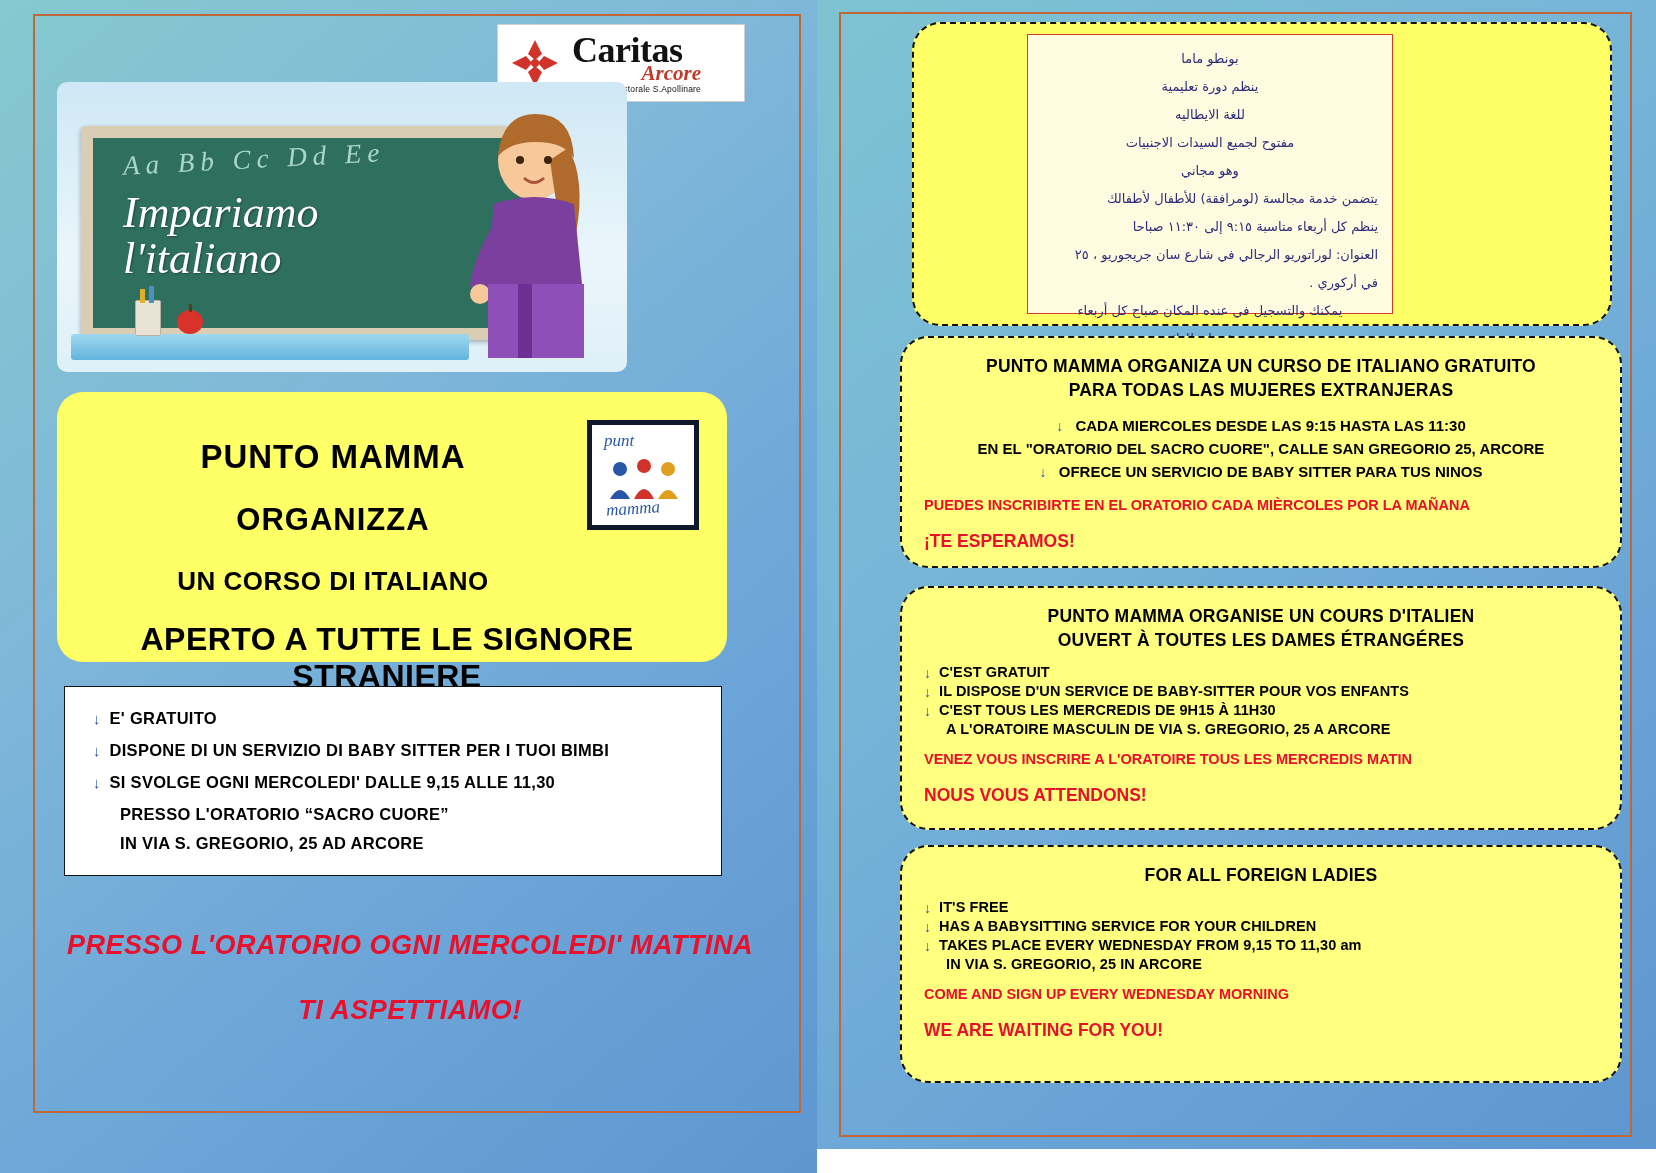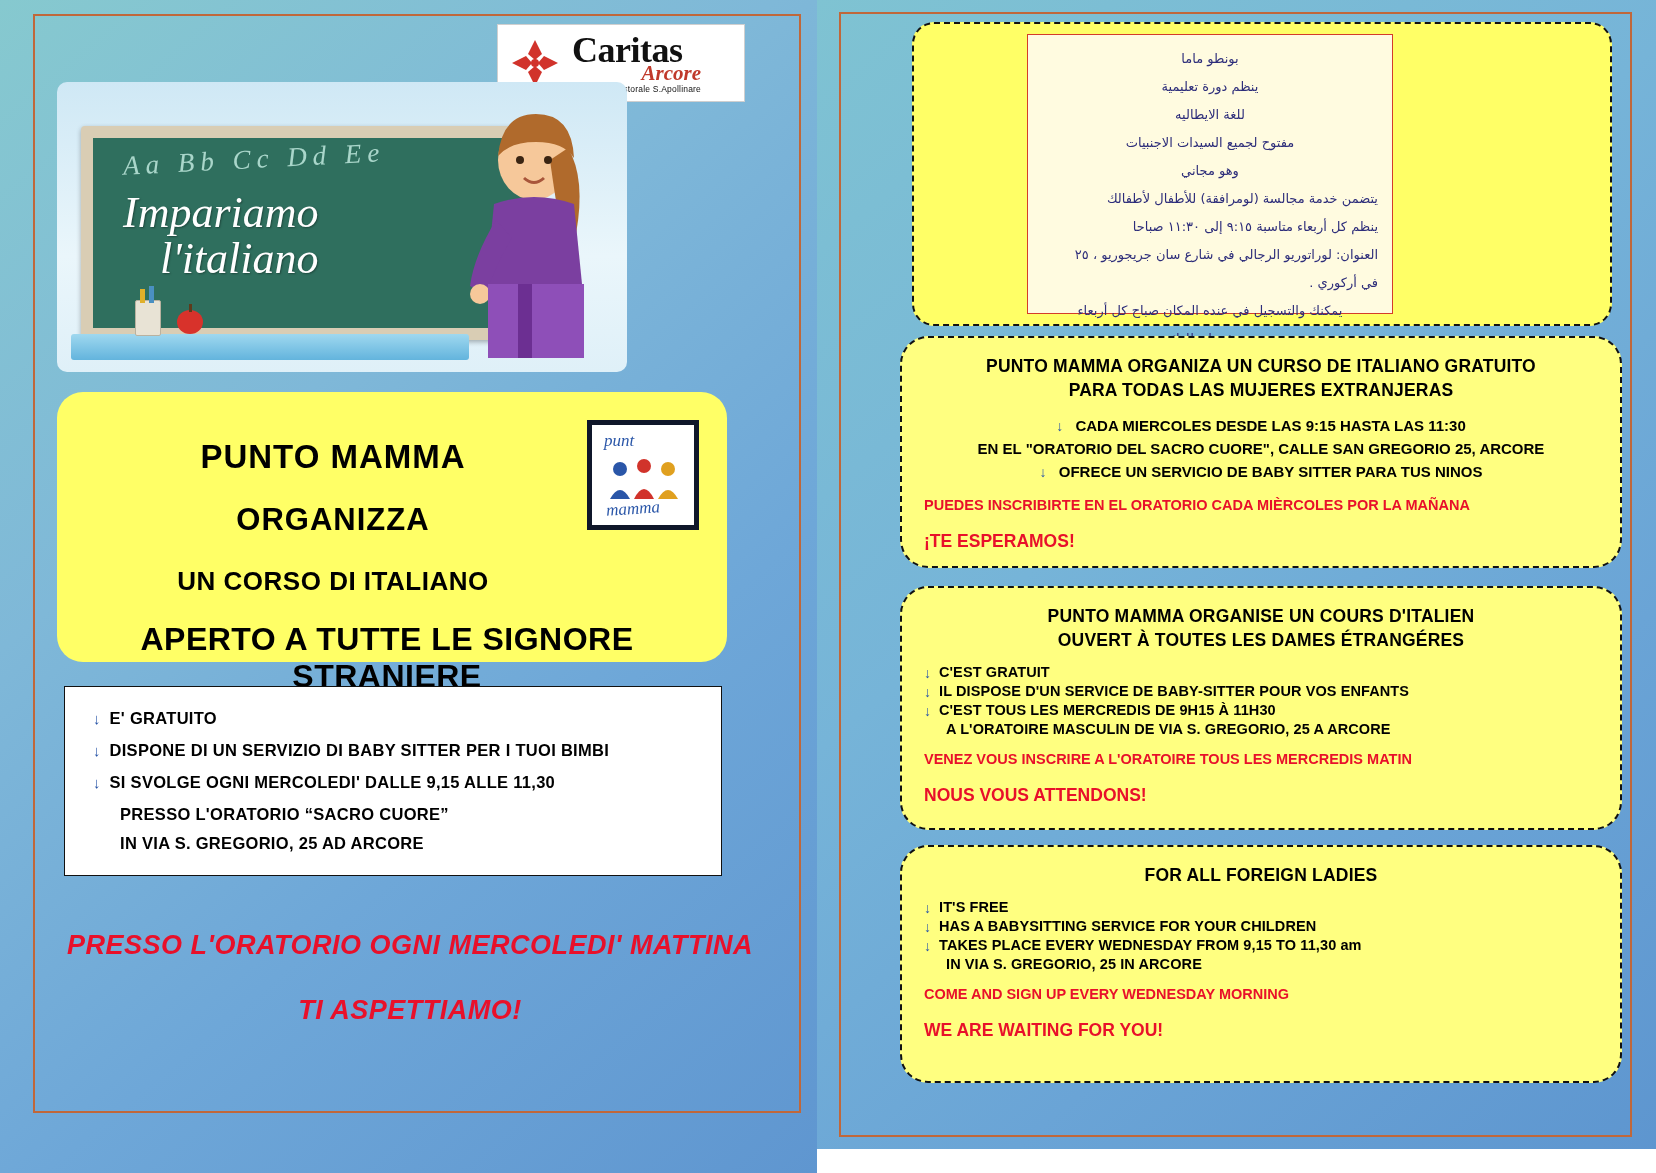--- a/index.html
+++ b/index.html
@@ -39,21 +39,21 @@
     position:absolute;left:24px;top:44px;width:432px;height:190px;
     background:#2f6f5e;border:12px solid #d9cdb4;border-radius:4px;
     box-shadow:0 2px 5px rgba(0,0,0,.3);
   }
   .board-alpha{
     position:absolute;left:30px;top:6px;color:#bfe8dd;font-family:"Liberation Serif",serif;
     font-size:27px;font-style:italic;letter-spacing:6px;opacity:.85;transform:rotate(-3deg);
   }
   .board-title{
     position:absolute;left:30px;top:52px;color:#ffffff;font-family:"Liberation Serif",serif;
-    font-style:italic;font-size:44px;line-height:46px;text-shadow:1px 1px 2px rgba(0,0,0,.35);text-align:right;
+    font-style:italic;font-size:44px;line-height:46px;text-shadow:1px 1px 2px rgba(0,0,0,.35);
   }
   .teacher{
     position:absolute;right:18px;top:26px;width:145px;height:250px;
   }
   .desk{
     position:absolute;left:14px;bottom:12px;width:398px;height:26px;
     background:linear-gradient(180deg,#9fd8ef,#63b4dd);border-radius:3px;
   }
   .apple{position:absolute;left:120px;bottom:38px;width:26px;height:24px;background:#d8322b;border-radius:50%;}
   .apple:after{content:"";position:absolute;left:12px;top:-6px;width:3px;height:8px;background:#5e3a1a;}
@@ -99,21 +99,21 @@
     position:relative;width:839px;height:1173px;
     background:linear-gradient(140deg,#7fc3d2 0%,#76b4d8 40%,#6aa4d6 70%,#5d95cf 100%);
     box-sizing:border-box;
   }
   .right-inner{position:absolute;left:22px;top:12px;right:24px;bottom:36px;border:2px solid #c0673a;}
   .r-bottom-strip{position:absolute;left:0;bottom:0;width:839px;height:24px;background:#ffffff;}
 
   .card{
     position:absolute;background:#ffff80;border:2px dashed #111;border-radius:28px;box-sizing:border-box;
   }
-  .card-arabic{left:95px;top:22px;width:700px;height:304px;background:#ffff66;border-radius:22px;}
+  .card-arabic{left:95px;top:22px;width:700px;height:304px;background:#ffff66;}
   .arabic-inner{
     position:absolute;left:113px;top:10px;width:366px;height:280px;background:#fffbe0;border:1px solid #d43c2a;
     box-sizing:border-box;padding:10px 14px;direction:rtl;text-align:right;
     font-family:"DejaVu Sans",sans-serif;font-size:13px;color:#2d2d7a;line-height:28px;
   }
   .arabic-inner .ln{display:block;white-space:nowrap;}
   .arabic-inner .ctr{text-align:center;}
 
   .card-es{left:83px;top:336px;width:722px;height:232px;}
   .card-fr{left:83px;top:586px;width:722px;height:244px;}

